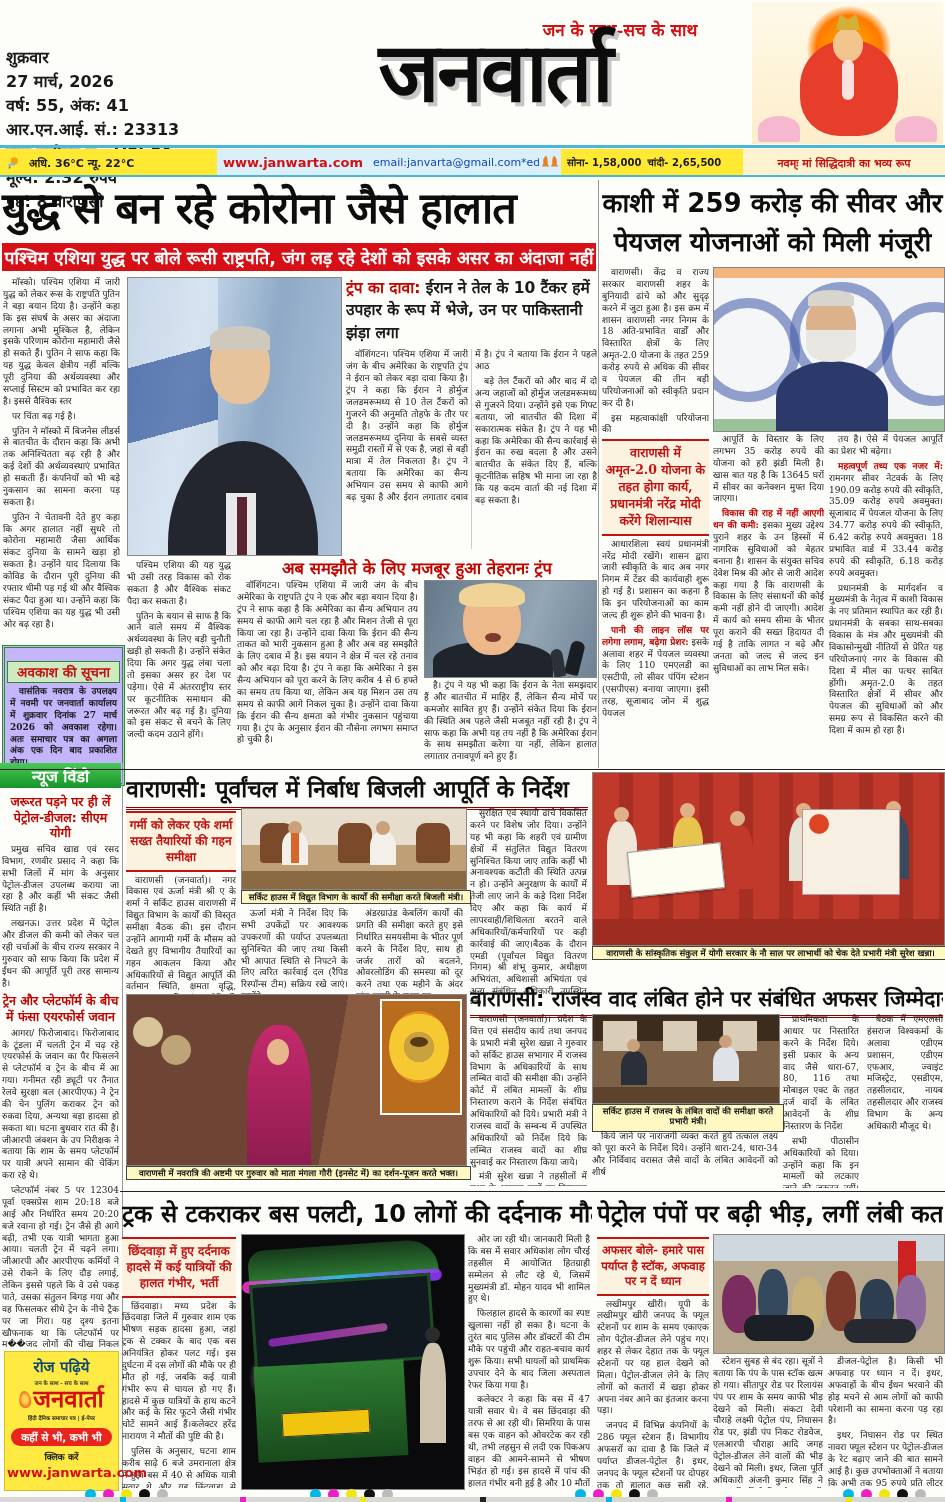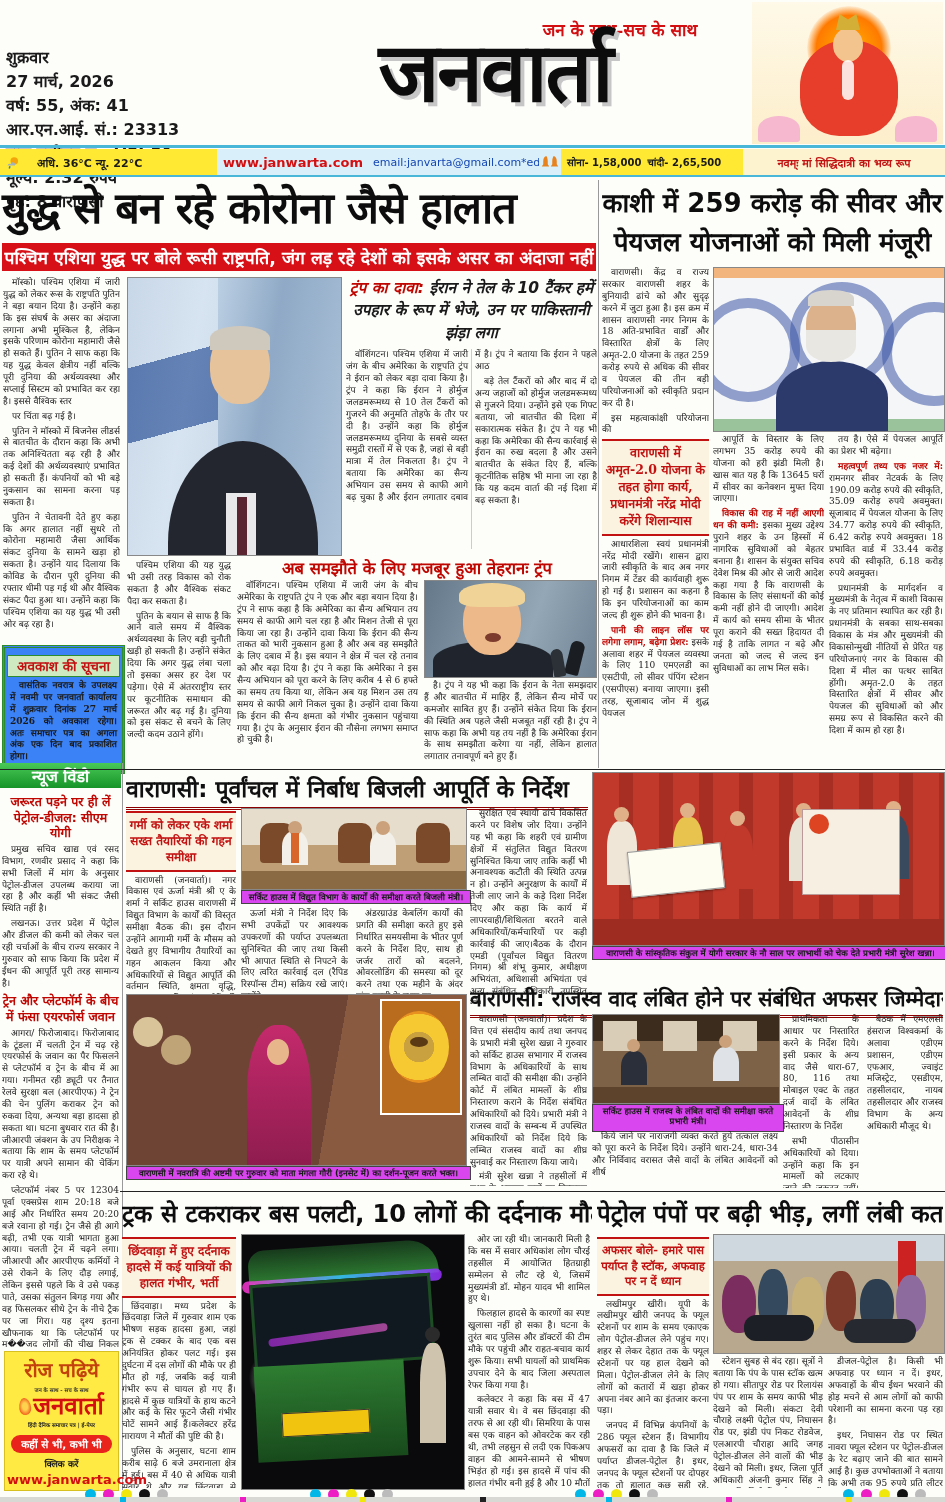--- a/index.html
+++ b/index.html
@@ -2,21 +2,21 @@
 <html><head>
 <meta charset="utf-8">
 <style>
   html,body{margin:0;padding:0;background:#e8e8e4;}
   .sheet{position:relative;width:945px;height:1502px;margin:0 auto;background:#fdfdfa;overflow:hidden;
          font-family:"DejaVu Serif", serif;color:#1a1a1a;}
   .abs{position:absolute;}
   .p{font-size:9px;line-height:1.32;text-align:justify;margin:0 0 3px;text-indent:9px;}
   .col{overflow:hidden;}
   .redlead{color:#c00600;font-weight:bold;}
-  .caption{font-size:8.5px;font-weight:bold;border:1px solid #444;background:#d946ef;padding:1px 3px;
+  .caption{font-size:8.5px;font-weight:bold;border:1px solid #444;background:#fef9c3;padding:1px 3px;
            text-align:center;line-height:1.2;overflow:hidden;font-family:"DejaVu Sans", sans-serif;}
   .hline{background:#222;height:1px;}
   .vline{background:#999;width:1px;}
   
   .pubinfo{left:6px;top:46px;width:180px;font-size:16px;font-weight:bold;line-height:1.5;
            font-family:"DejaVu Sans", sans-serif;}
   .tagline{left:455px;top:18px;width:330px;color:#d40f12;font-weight:bold;font-size:17px;text-align:center;}
   .masthead{left:255px;top:28px;width:480px;text-align:center;font-size:82px;font-weight:bold;color:#0c0c0c;
             letter-spacing:-2px;line-height:1.1;text-shadow:4px 4px 0 #c6c6c6;font-family:"DejaVu Sans", sans-serif;}
   .goddess{left:752px;top:2px;width:191px;height:142px;background:linear-gradient(#fef9e8,#fdeecb);overflow:hidden;}
@@ -27,21 +27,21 @@
   .g-face{position:absolute;left:81px;top:26px;width:30px;height:34px;background:#f3c48e;border-radius:50%;}
   .g-crown{position:absolute;left:84px;top:12px;width:24px;height:16px;background:#d4af37;
            clip-path:polygon(0 100%,15% 0,50% 35%,85% 0,100% 100%);}
   .g-garland{position:absolute;left:90px;top:58px;width:12px;height:40px;background:#fff;border-radius:6px;opacity:.85;}
   .g-lotus1,.g-lotus2{position:absolute;bottom:2px;width:42px;height:26px;background:#f6b8cf;border-radius:50% 50% 10% 10%;}
   .g-lotus1{left:6px;} .g-lotus2{right:6px;}
   .cyanline{left:0;width:945px;height:3px;background:#49b8d8;}
   .infobar{left:0;top:149px;width:945px;height:26px;display:flex;align-items:stretch;
            font-family:"DejaVu Sans", sans-serif;font-size:11px;border-bottom:2px solid #49b8d8;}
   .seg{display:flex;align-items:center;padding:0 6px;white-space:nowrap;overflow:hidden;}
-  .seg-weather{width:205px;background:#ffe933;font-weight:bold;gap:16px;}
+  .seg-weather{width:205px;background:#ffe933;font-weight:bold;gap:8px;}
   .seg-blue{flex:1;background:#d9f0fa;gap:10px;}
   .site{color:#d40f12;font-weight:bold;font-size:13px;}
   .email{color:#1446b4;font-size:11px;}
   .seg-rates{width:170px;background:#ffe933;font-size:10px;font-weight:bold;gap:6px;}
   .seg-nav{width:190px;background:#fdf3cf;color:#c21212;font-weight:bold;font-size:11px;justify-content:center;}
   
   .h1{left:2px;top:179px;width:594px;font-size:43px;font-weight:900;letter-spacing:-1px;line-height:1.35;
       color:#0d0d0d;font-family:"DejaVu Sans", sans-serif;}
   .redbar{left:2px;top:243px;width:594px;height:28px;background:#d61016;color:#fff;font-weight:bold;
           font-size:17.5px;display:flex;align-items:center;justify-content:center;font-family:"DejaVu Sans", sans-serif;}
@@ -122,41 +122,41 @@
   .bu-plate{position:absolute;left:40px;top:176px;width:86px;height:22px;background:#f1c40f;border:1px solid #333;transform:rotate(-3deg);}
   .bu-glow{position:absolute;left:2px;top:118px;width:70px;height:50px;border-radius:50%;
            background:radial-gradient(circle,rgba(255,255,255,.95),rgba(255,255,255,0) 70%);}
   .bu-man{position:absolute;right:18px;top:108px;width:26px;height:100px;background:#cfc4ae;border-radius:40% 40% 0 0;}
   .bu-manhead{position:absolute;right:24px;top:92px;width:15px;height:15px;background:#2b2b2b;border-radius:50%;}
   
   .petrolp{background:linear-gradient(#cfd8de 0 22%,#b8a98e 22% 100%);}
   .pe-pump{position:absolute;right:28px;top:6px;width:18px;height:46px;background:#cc2222;}
   .pe-blob{position:absolute;border-radius:45%;}
   
-  .notice{border:3px double #2e8b2e;background:#3b82f6;padding:8px 5px;}
+  .notice{border:3px double #2e8b2e;background:#c4b5fd;padding:14px 5px;}
   .notice-title{color:#c21212;font-weight:bold;font-size:13.5px;text-align:center;border:1px solid #2e8b2e;
                 margin:-1px -3px 3px;padding:1px;background:#cfe9c0;font-family:"DejaVu Sans", sans-serif;}
   .notice .p{font-weight:bold;font-size:9px;}
   .signoff{text-align:right;font-weight:bold;font-size:9.5px;margin:0;}
   .nwhead{background:linear-gradient(#49c957,#169428);color:#fff;font-weight:bold;font-size:16px;
           display:flex;align-items:center;justify-content:center;font-family:"DejaVu Sans", sans-serif;}
   .nwsub{color:#c00600;font-weight:bold;font-size:12.5px;text-align:center;line-height:1.25;margin:4px 0 3px;
          font-family:"DejaVu Sans", sans-serif;}
   
   .h3{font-size:23px;font-weight:900;color:#101010;border-bottom:3px double #8b0000;padding-bottom:3px;
       font-family:"DejaVu Sans", sans-serif;white-space:nowrap;overflow:hidden;}
   .h2k{font-size:26px;font-weight:900;text-align:center;line-height:1.5;color:#0d0d0d;
        font-family:"DejaVu Sans", sans-serif;}
   .h4{font-size:24px;font-weight:900;color:#0d0d0d;font-family:"DejaVu Sans", sans-serif;white-space:nowrap;overflow:hidden;}
   .tehran-h{color:#c00600;font-weight:bold;font-size:16.5px;text-align:center;font-family:"DejaVu Sans", sans-serif;}
-  .trumphead{font-size:15.5px;font-weight:bold;line-height:1.45;text-align:center;font-family:"DejaVu Sans", sans-serif;font-style:italic;}
+  .trumphead{font-size:15.5px;font-weight:bold;line-height:1.45;text-align:left;font-family:"DejaVu Sans", sans-serif;}
   .twocol{column-count:2;column-gap:7px;column-rule:1px solid #ccc;}
   
   .adbox{background:#ffe943;text-align:center;padding:4px 2px;border:1px solid #d8c020;}
-  .ad-read{color:#c2410c;font-weight:bold;font-size:20px;font-family:"DejaVu Sans", sans-serif;}
+  .ad-read{color:#0c4a6e;font-weight:bold;font-size:15px;font-family:"DejaVu Sans", sans-serif;}
   .ad-tag{font-size:5.5px;font-weight:bold;color:#333;margin-top:3px;}
   .ad-logo{color:#d40f12;font-weight:900;font-size:24px;line-height:1.05;font-family:"DejaVu Sans", sans-serif;display:flex;align-items:center;justify-content:center;gap:2px;}
   .flame{display:inline-block;width:12px;height:17px;background:radial-gradient(#ffd24d 30%,#f26822 70%);
          border-radius:50% 50% 50% 50%/62% 62% 38% 38%;transform:rotate(-8deg);}
   .ad-sub{font-size:5.5px;font-weight:bold;color:#222;margin:2px 0 4px;}
   .ad-pill{display:inline-block;background:#e8241c;color:#fff;font-weight:bold;font-size:10.5px;
            border-radius:12px;padding:2px 10px;font-family:"DejaVu Sans", sans-serif;}
   .ad-click{font-size:9px;font-weight:bold;margin:4px 0 2px;}
   .ad-url{color:#d40f12;font-weight:900;font-size:13px;font-family:"DejaVu Sans", sans-serif;}
   

